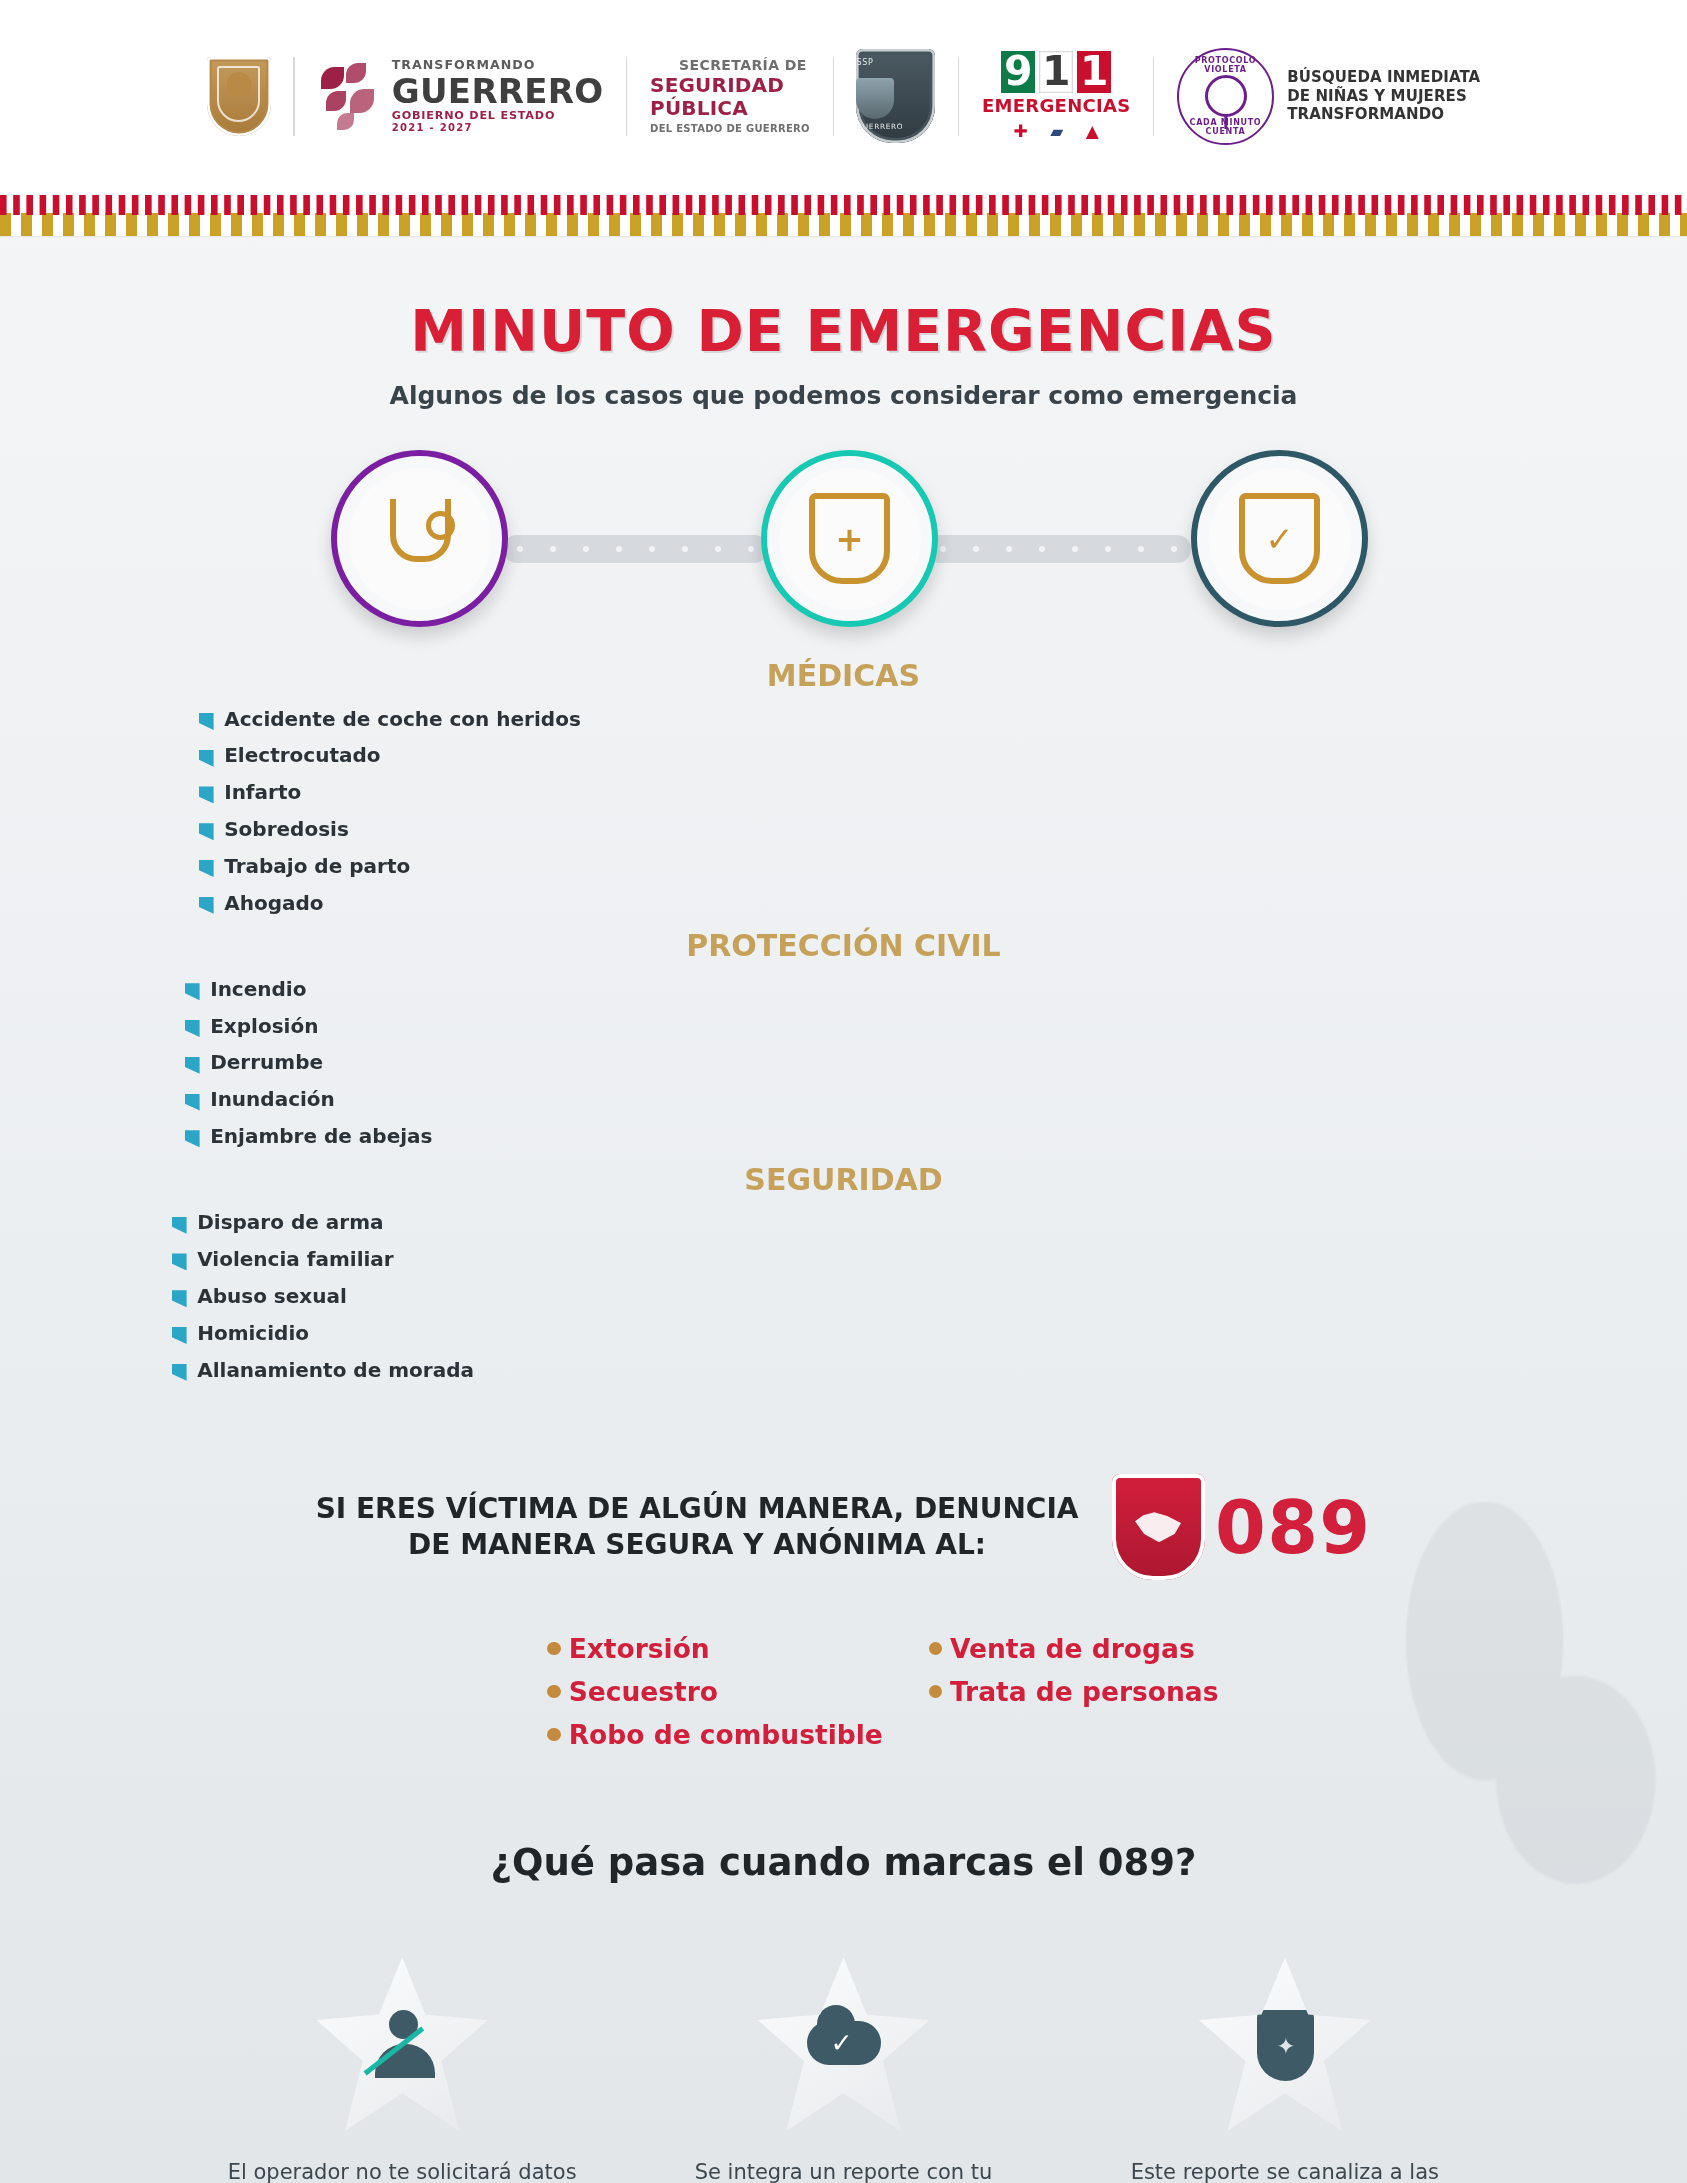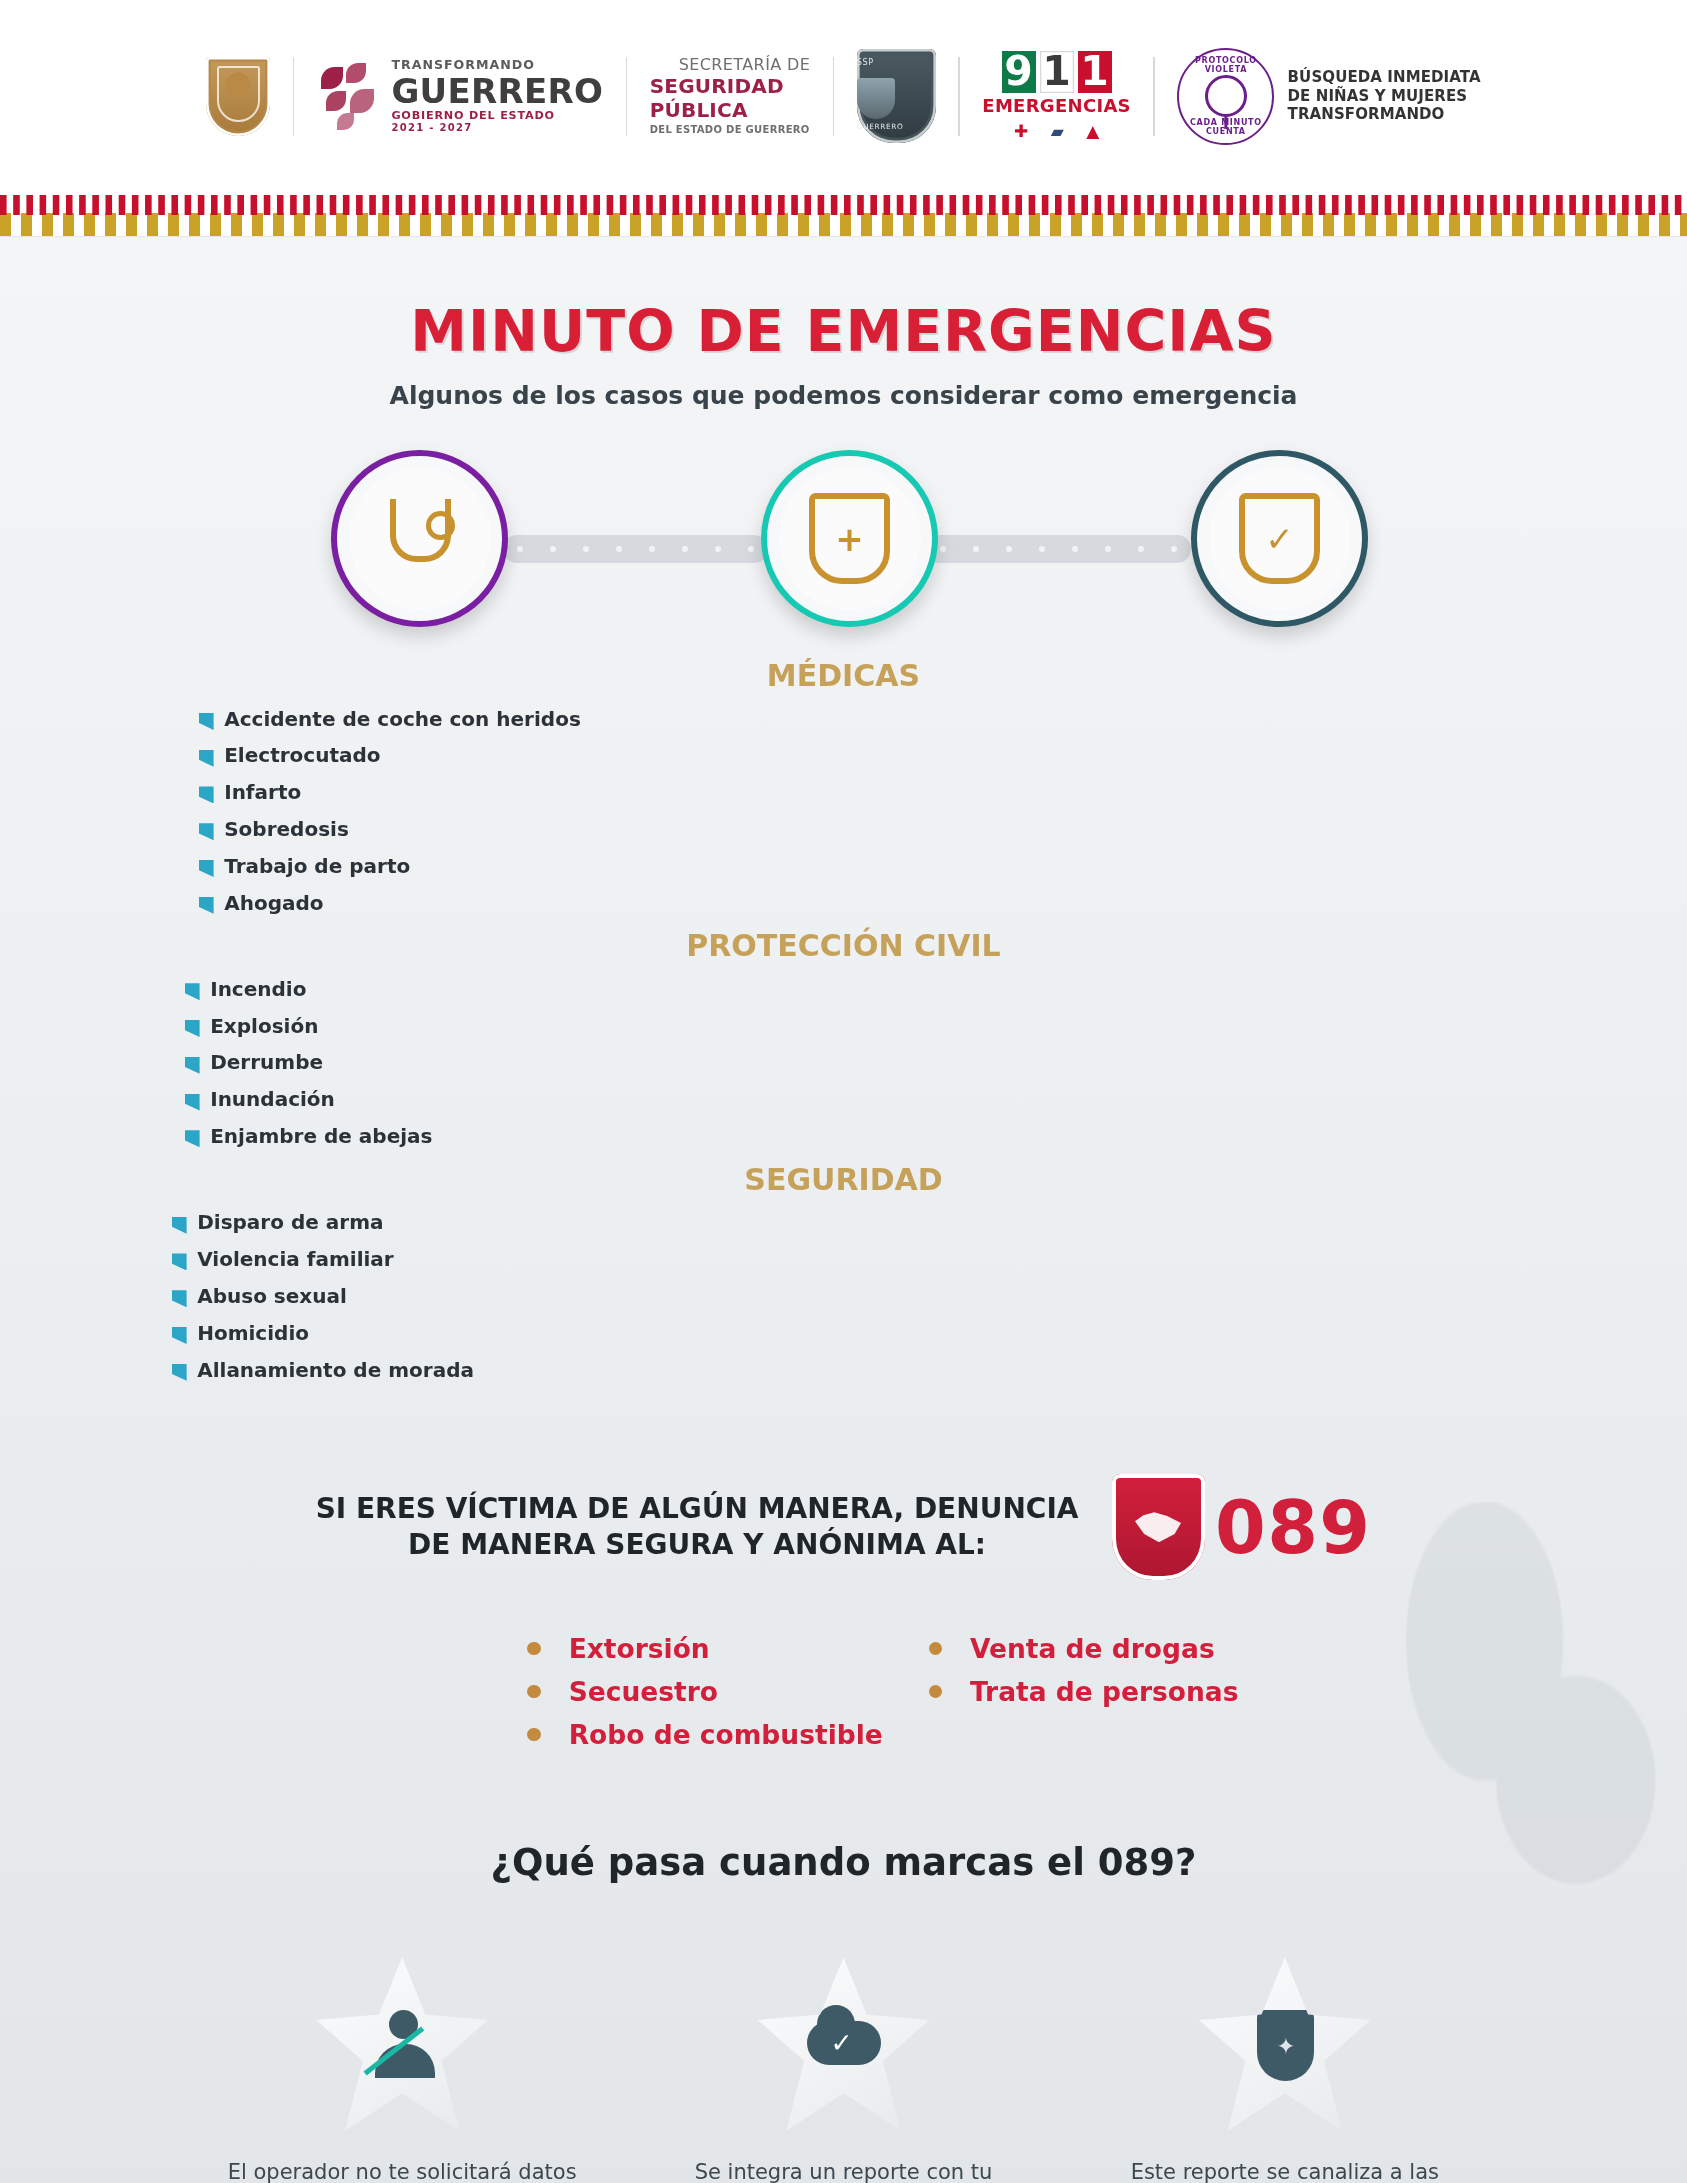--- a/index.html
+++ b/index.html
@@ -100,21 +100,21 @@
   }
   .tg-years {
     font-size: 10px;
     color: #9d2146;
     font-weight: bold;
     letter-spacing: 1.3px;
     margin-top: 2.6px;
   }
 
   .ssp-text { line-height: 1.18; }
-  .ssp-l1 { font-size: 16px; color: #6f6f6f; font-weight: normal; letter-spacing: 0.4px; margin-left: 29px;}
+  .ssp-l1 { font-size: 14px; color: #6f6f6f; font-weight: bold; letter-spacing: 0.4px; margin-left: 29px;}
   .ssp-l2 { font-size: 20px; color: #9d2146; font-weight: bold; letter-spacing: 0.2px;}
   .ssp-l3 { font-size: 20px; color: #9d2146; font-weight: bold; letter-spacing: 0.2px;}
   .ssp-l4 { font-size: 10px; color: #6f6f6f; font-weight: bold; letter-spacing: 0.3px; margin-top:2px;}
 
   
   .ssp-badge {
     width: 79px; height: 94px;
     background: linear-gradient(180deg, #4c5b63 0%, #2f3a40 100%);
     border-radius: 6.6px 6.6px 37px 37px;
     position: relative;
@@ -341,21 +341,21 @@
   
   .crimes {
     display: flex;
     justify-content: center;
     gap: 46px;
     margin-top: 53px;
     padding-left: 79px;
   }
   .crimes ul { list-style: none; margin: 0; padding: 0; }
   .crimes li {
-    display: flex; align-items: center; gap: 28px;
+    display: flex; align-items: center; gap: 8px;
     font-size: 26.5px; font-weight: bold; color: #d21f3c;
     margin-bottom: 12px;
   }
   .dot-c {
     width: 13.2px; height: 13.2px; border-radius: 50%; background: #c48a3e; flex: none;
   }
 
   
   .qpasa {
     text-align: center;

